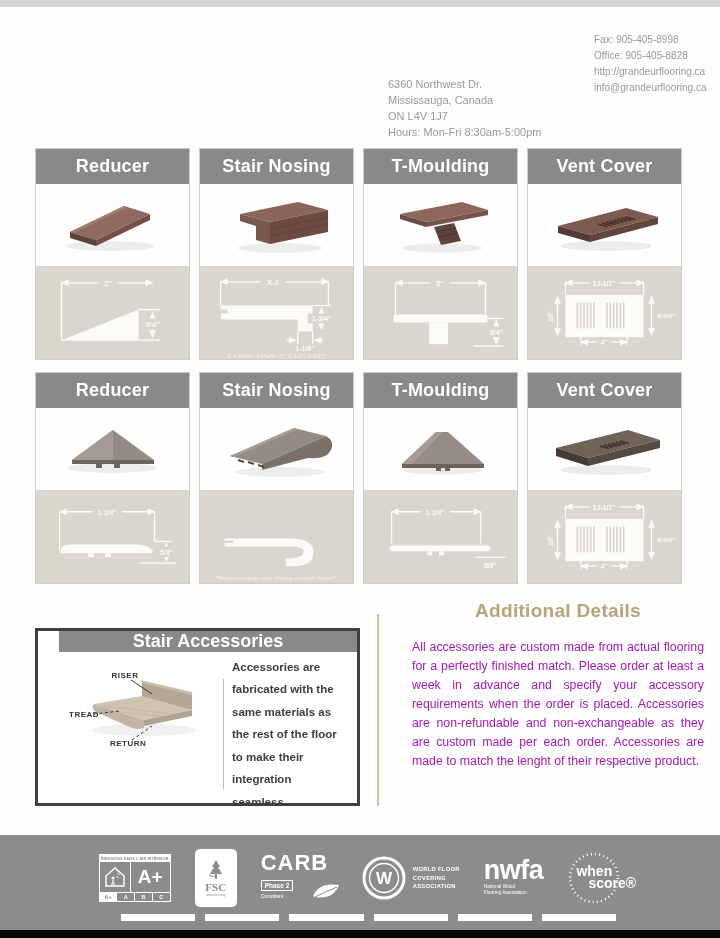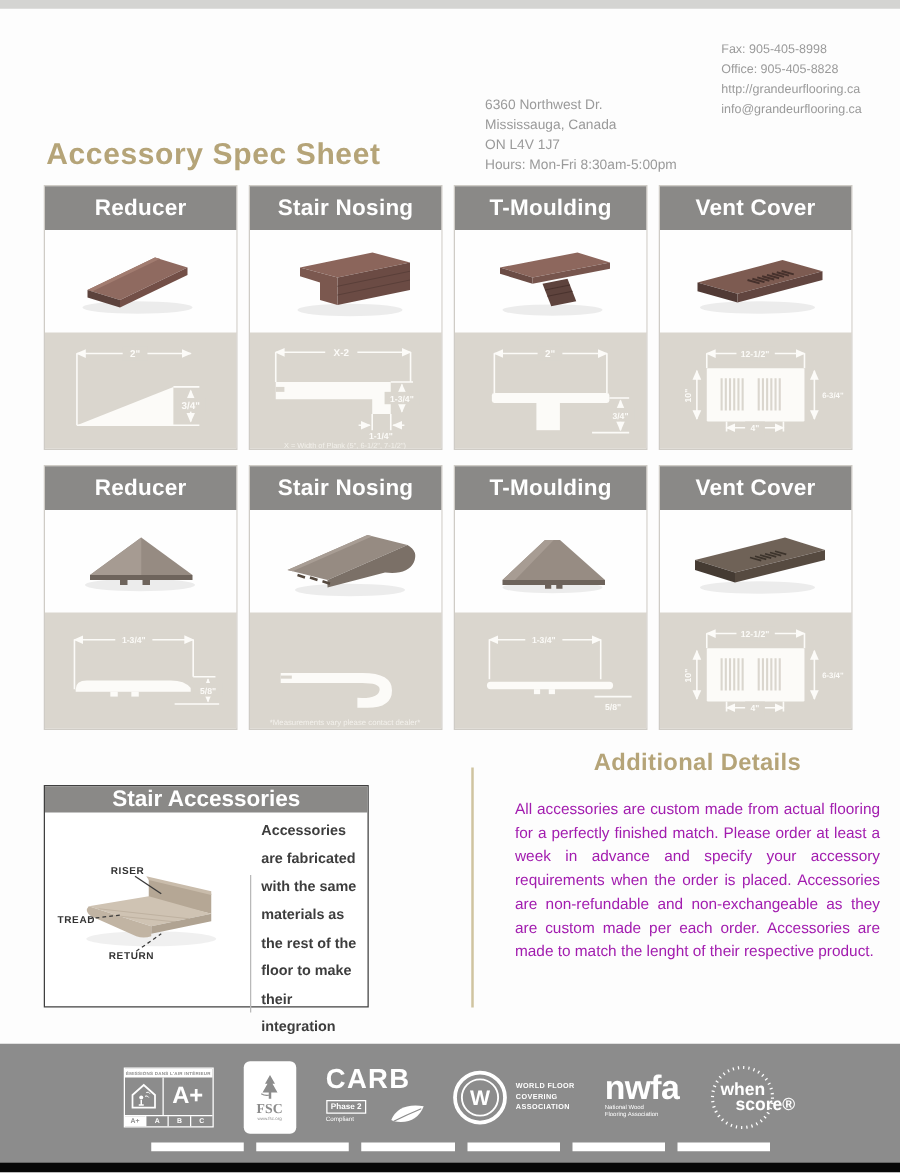--- a/index.html
+++ b/index.html
@@ -10,40 +10,40 @@
   
   .hdr { position:absolute; top:24px; left:33px; right:0; height:80px; }
   .logo-wrap { position:absolute; left:0; top:2px; display:flex; align-items:center; }
   .brand { margin-left:10px; font-family:"Liberation Serif", serif; color:#2c2c34; }
   .brand-top { font-size:25px; letter-spacing:3px; }
   .brand-bottom { font-size:25px; letter-spacing:3px; }
   .brand-div { display:flex; align-items:center; color:#c3ad7c; margin:1px 0; }
   .brand-div .ln { flex:1; height:1px; background:#cfc0a0; }
   .brand-div .leaf { font-size:8px; padding:0 6px; }
   .addr-col { position:absolute; left:355px; top:8px; font-size:11px; line-height:16px; color:#9a9a9a;margin-top:44px; }
-  .contact-col { position:absolute; left:544px; top:8px; font-size:10px; line-height:16px; color:#9a9a9a; }
+  .contact-col { position:absolute; left:561px; top:8px; font-size:10px; line-height:16px; color:#9a9a9a; }
 
   .page-title { position:absolute; left:37px; top:110px; font-size:24px; font-weight:bold; color:#b5a478; letter-spacing:.5px; }
 
   
   .row { position:absolute; left:35px; width:648px; display:flex; gap:9px; }
   .row1 { top:148px; }
   .row2 { top:372px; }
   .card { width:155px; height:212px; background:#fff; border:1px solid #cfccc6; display:flex; flex-direction:column; }
   .card-h { height:35px; background:#8a8987; color:#fff; font-weight:bold; font-size:18px; letter-spacing:.2px; display:flex; align-items:center; justify-content:center; }
   .card-photo { height:82px; background:#fefefe; }
   .card-photo svg { width:100%; height:100%; display:block; }
   .card-diag { position:relative; flex:1; background:#dad6ce; }
   .card-diag svg { position:absolute; inset:0; width:100%; height:100%; }
   .diag-txt { fill:#fcfbf8; font-size:8px; font-weight:bold; text-anchor:middle; font-family:"Liberation Sans",sans-serif; }
   .diag-note { fill:#f3f1ec; font-size:6px; text-anchor:middle; font-family:"Liberation Sans",sans-serif; }
 
   
   .bottom { position:absolute; left:35px; top:600px; width:650px; height:215px; }
-  .stair-card { position:absolute; left:0; top:28px; width:260px; height:178px; background:#fff; border:1px solid #404040; display:flex; flex-direction:column; }
+  .stair-card { position:absolute; left:0; top:28px; width:325px; height:178px; background:#fff; border:3px solid #404040; display:flex; flex-direction:column;padding-left:21px; }
   .stair-h { height:34px; background:#8a8987; color:#fff; font-weight:bold; font-size:18px; display:flex; align-items:center; justify-content:center; }
   .stair-body { flex:1; display:flex; align-items:center; padding:4px 8px; }
   .stair-fig { width:152px; height:132px; }
   .stair-div { width:1px; height:110px; background:#b9b9b9; margin:0 8px 0 4px; }
   .stair-desc { flex:1; font-size:11.5px; line-height:1.95; color:#3d3d3d; font-weight:bold; }
   .gold-line { position:absolute; left:342px; top:14px; width:2px; height:192px; background:#cfc4a0; }
   .details { position:absolute; left:377px; top:0; width:292px; }
   .details h2 { text-align:center; color:#b5a478; font-size:19px; font-weight:bold; letter-spacing:.3px; margin-bottom:16px; }
   .details p { font-size:12.3px; line-height:1.54; color:#a21caf; text-align:justify; }
 
@@ -103,21 +103,20 @@
       <div>Hours: Mon-Fri 8:30am-5:00pm</div>
     </div>
     <div class="contact-col">
       <div>Fax: 905-405-8998</div>
       <div>Office: 905-405-8828</div>
       <div>http://grandeurflooring.ca</div>
       <div>info@grandeurflooring.ca</div>
     </div>
   </div>
 
-  <div class="page-title">Accessory Spec Sheet</div>
 
   <div class="row row1">
 
     <div class="card">
       <div class="card-h">Reducer</div>
       <div class="card-photo">
         <svg viewBox="0 0 153 82">
           <ellipse cx="74" cy="62" rx="44" ry="5" fill="rgba(0,0,0,.07)"></ellipse>
           <polygon points="34,48 88,22 114,30 60,56" fill="#8f6a60"></polygon>
           <polygon points="34,48 88,22 92,23 38,49" fill="#a27c70"></polygon>

